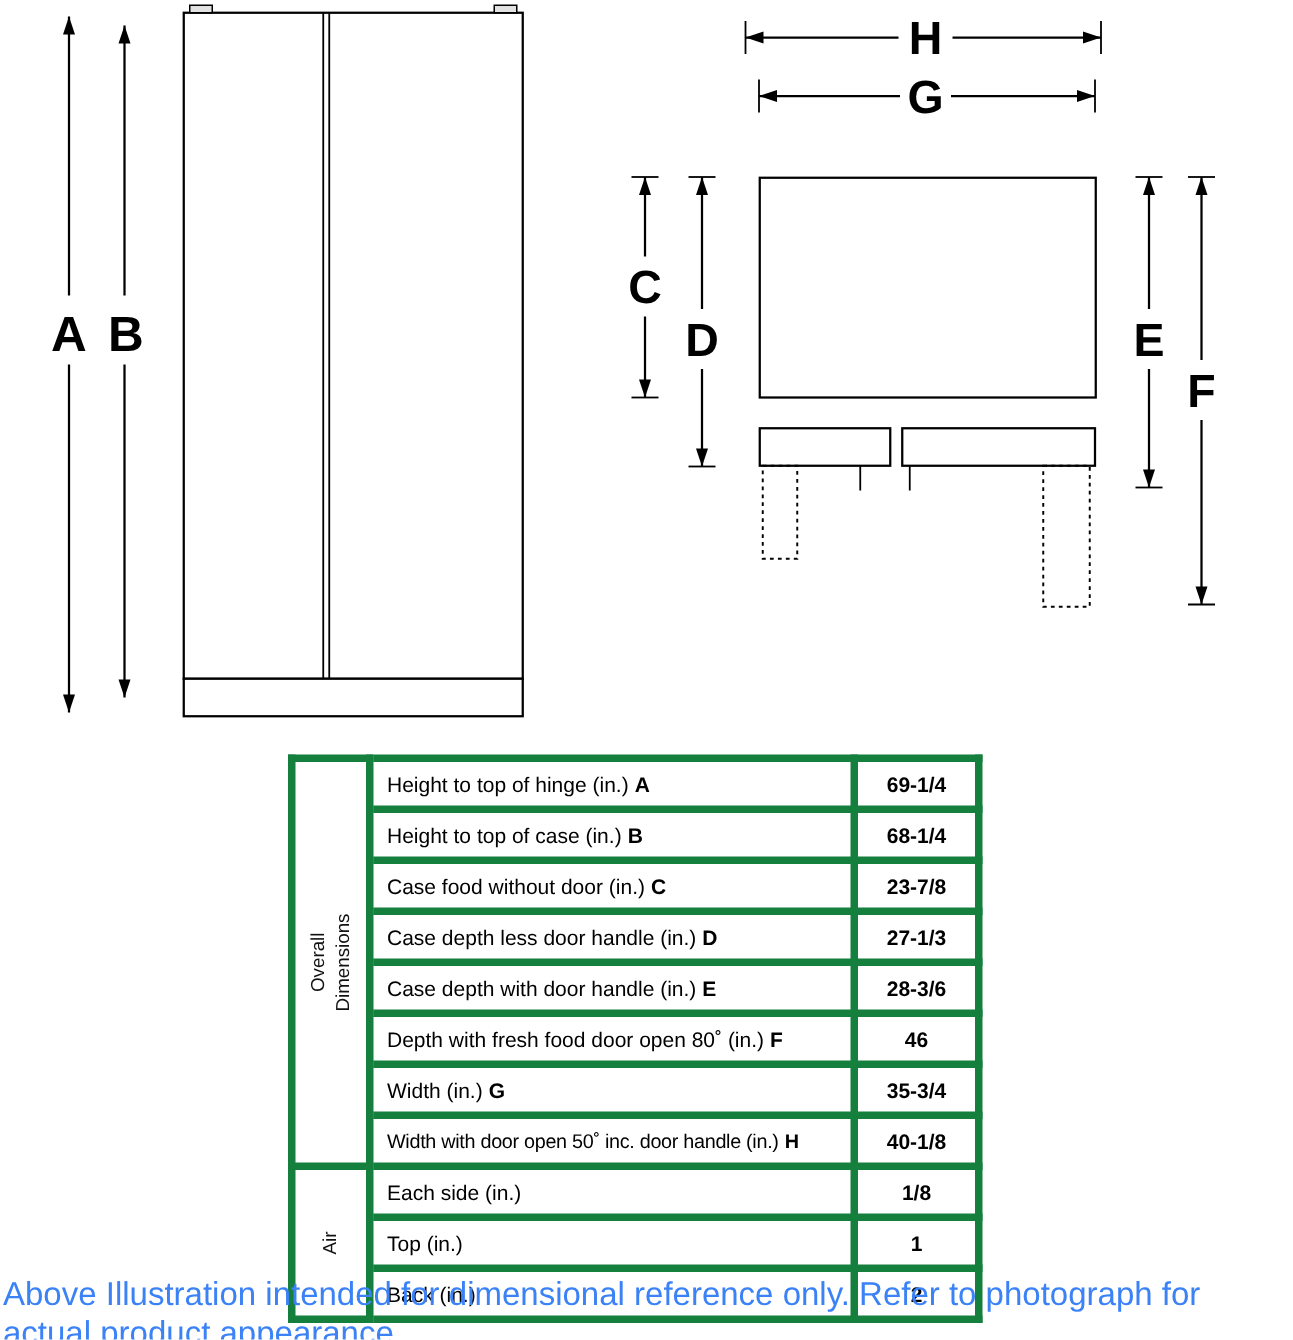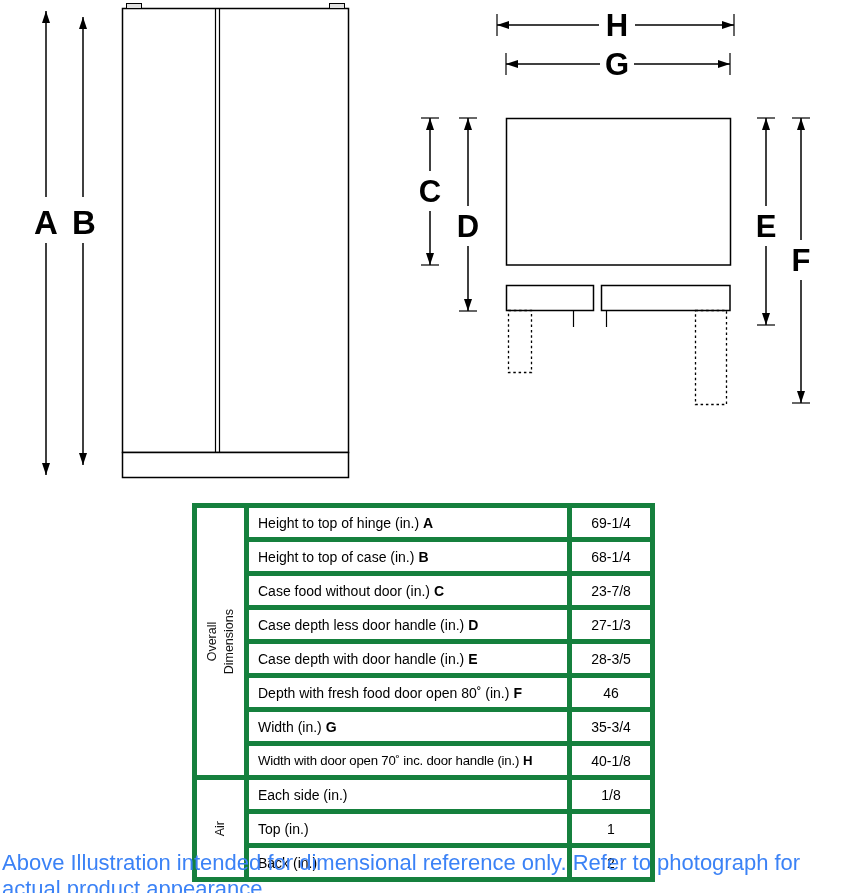--- a/index.html
+++ b/index.html
@@ -20,21 +20,21 @@
     writing-mode: vertical-rl; transform: rotate(180deg);
     white-space: pre-line; font-size: 12.5px; line-height: 1.35;
     margin: 0 auto; color: #111;
   }
   td.lbl {
     font-size: 14px; padding: 0 4px 0 9px; height: 29px;
     white-space: nowrap; overflow: hidden; color: #000;
   }
   td.lbl .ltr { font-weight: bold; margin-left: 4px; }
   td.lbl.tight { font-size: 13.2px; letter-spacing: -0.2px; }
-  td.val { width: 76px; text-align: center; font-weight: normal; font-size: 14px; }
+  td.val { width: 76px; text-align: center; font-weight: bold; font-size: 14px; }
   .footer { position: absolute; left: 2px; top: 850px; width: 860px; font-size: 22px; color: #3b82f6; }
 </style>
 </head>
 <body>
 
 <svg class="diagram" width="862" height="495" viewBox="0 0 862 495">
 
   <g stroke="#000" fill="none" stroke-width="1.5">
     <rect x="122.5" y="8.5" width="226" height="444" fill="#ffffff"></rect>
     <rect x="122.5" y="452.5" width="226" height="25" fill="#ffffff"></rect>
@@ -143,32 +143,32 @@
     <tr>
       <td class="lbl"><span>Case food without door (in.)</span><span class="ltr">C</span></td>
       <td class="val">23-7/8</td>
     </tr>
     <tr>
       <td class="lbl"><span>Case depth less door handle (in.)</span><span class="ltr">D</span></td>
       <td class="val">27-1/3</td>
     </tr>
     <tr>
       <td class="lbl"><span>Case depth with door handle (in.)</span><span class="ltr">E</span></td>
-      <td class="val">28-3/5</td>
+      <td class="val">28-3/6</td>
     </tr>
     <tr>
       <td class="lbl"><span>Depth with fresh food door open 80˚ (in.)</span><span class="ltr">F</span></td>
       <td class="val">46</td>
     </tr>
     <tr>
       <td class="lbl"><span>Width (in.)</span><span class="ltr">G</span></td>
       <td class="val">35-3/4</td>
     </tr>
     <tr>
-      <td class="lbl tight"><span>Width with door open 70˚ inc. door handle (in.)</span><span class="ltr">H</span></td>
+      <td class="lbl tight"><span>Width with door open 50˚ inc. door handle (in.)</span><span class="ltr">H</span></td>
       <td class="val">40-1/8</td>
     </tr>
     <tr>
       <td class="group" rowspan="3">
         <div class="vert">Air</div>
       </td>
       <td class="lbl"><span>Each side (in.)</span><span class="ltr"></span></td>
       <td class="val">1/8</td>
     </tr>
     <tr>

